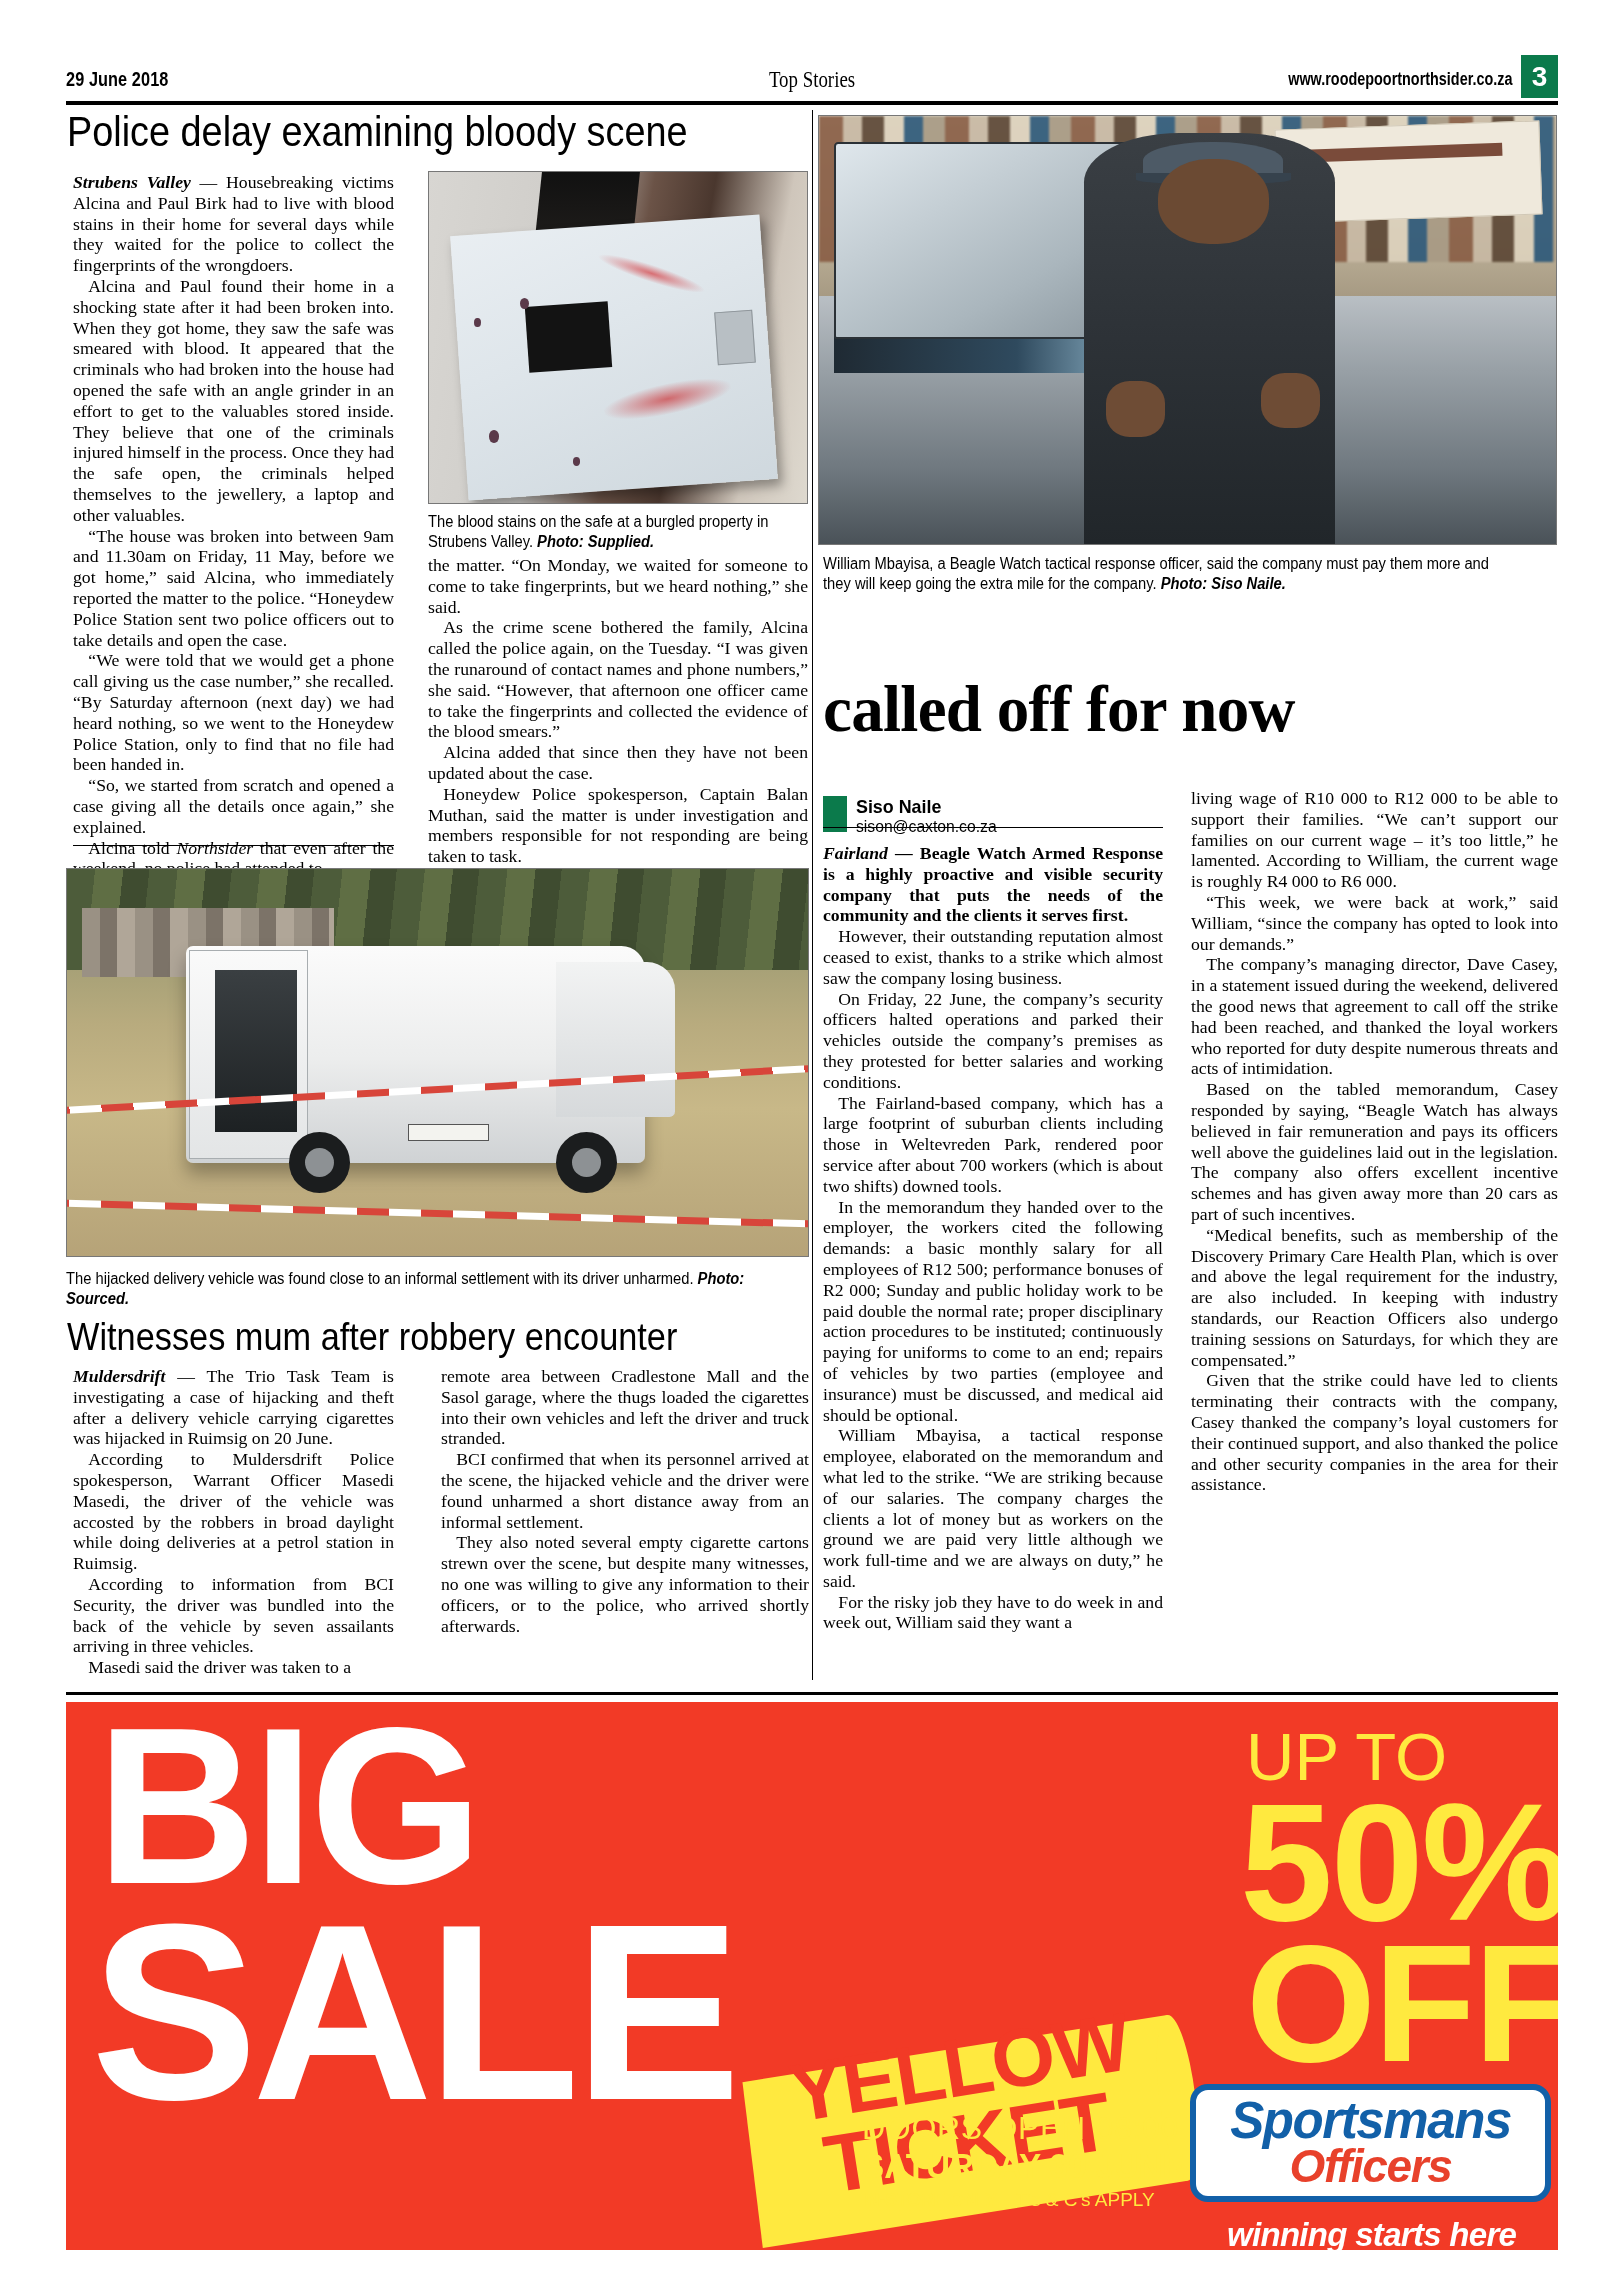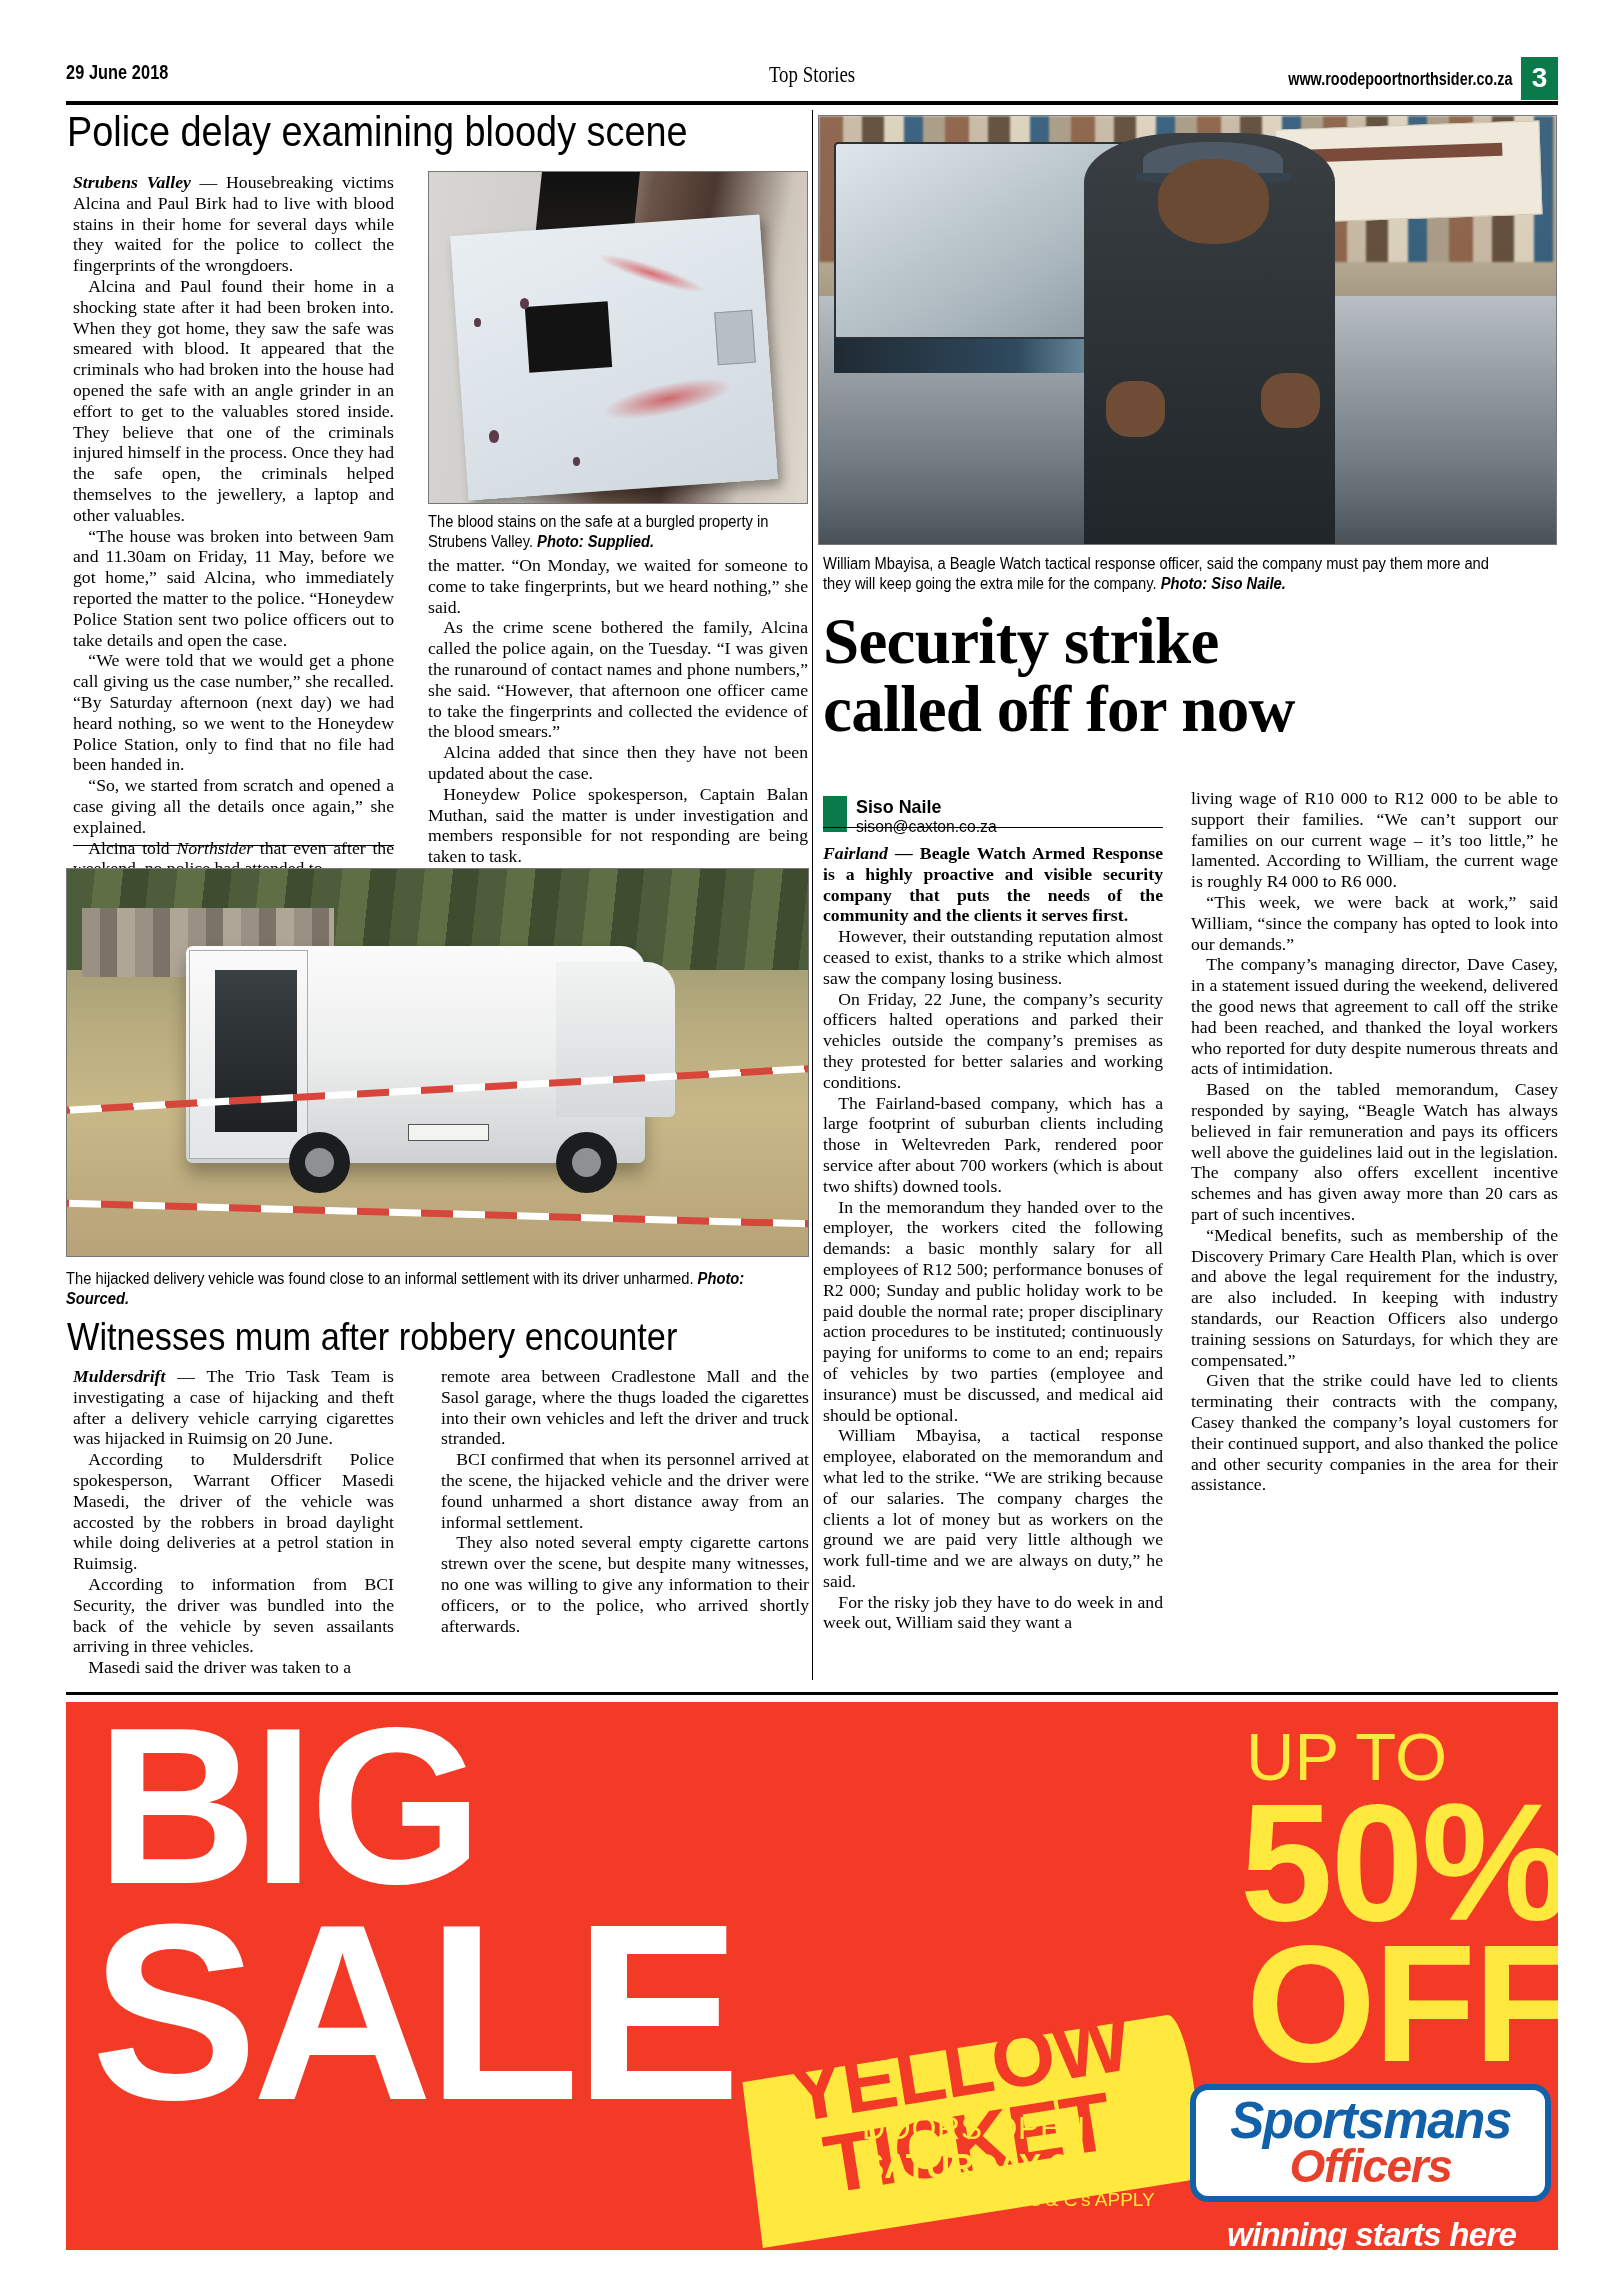--- a/index.html
+++ b/index.html
@@ -12,21 +12,21 @@
     position: relative;
     overflow: hidden;
   }
 
   .page { position: absolute; inset: 0; }
 
   
   .masthead {
     position: absolute;
     left: 66px; top: 61px; width: 1492px; height: 36px;
-    display: flex; justify-content: space-between;
+    display: flex; align-items: center; justify-content: space-between;
   }
   .mast-date {
     font-family: "Liberation Sans", sans-serif;
     font-weight: bold; font-size: 19.4px;
     transform: scaleX(0.84); transform-origin: left center;
     letter-spacing: 0.1px;
   }
   .mast-section {
     font-family: "Liberation Serif", serif;
     font-size: 23.6px; transform: scaleX(0.80);
@@ -330,21 +330,20 @@
       <div class="capbrim"></div>
       <div class="head"></div>
     <div class="hand" style="left:39%;top:62%;width:8%;height:13%;"></div>
     <div class="hand" style="left:60%;top:60%;width:8%;height:13%;"></div>
   </div>
 
   <div class="cap" style="position:absolute;left:823px;top:554px;width:734px;">
     <span>William Mbayisa, a Beagle Watch tactical response officer, said the company must pay them more and they will keep going the extra mile for the company. </span><b>Photo: Siso Naile.</b>
   </div>
 
-  <div class="hl-serif-black" style="position:absolute;left:823px;top:611px;width:736px;font-size:65px;">Security strike</div>
   <div class="hl-serif-black" style="position:absolute;left:823px;top:679px;width:736px;font-size:65px;">called off for now</div>
 
   <div class="byline" style="left:823px;top:788px;width:292px;">
     <div class="swatch"></div>
     <div>
       <div class="bname">Siso Naile</div>
       <div class="bmail">sison@caxton.co.za</div>
     </div>
   </div>
   <div class="hrule" style="left:823px;top:827px;width:340px;"></div>

